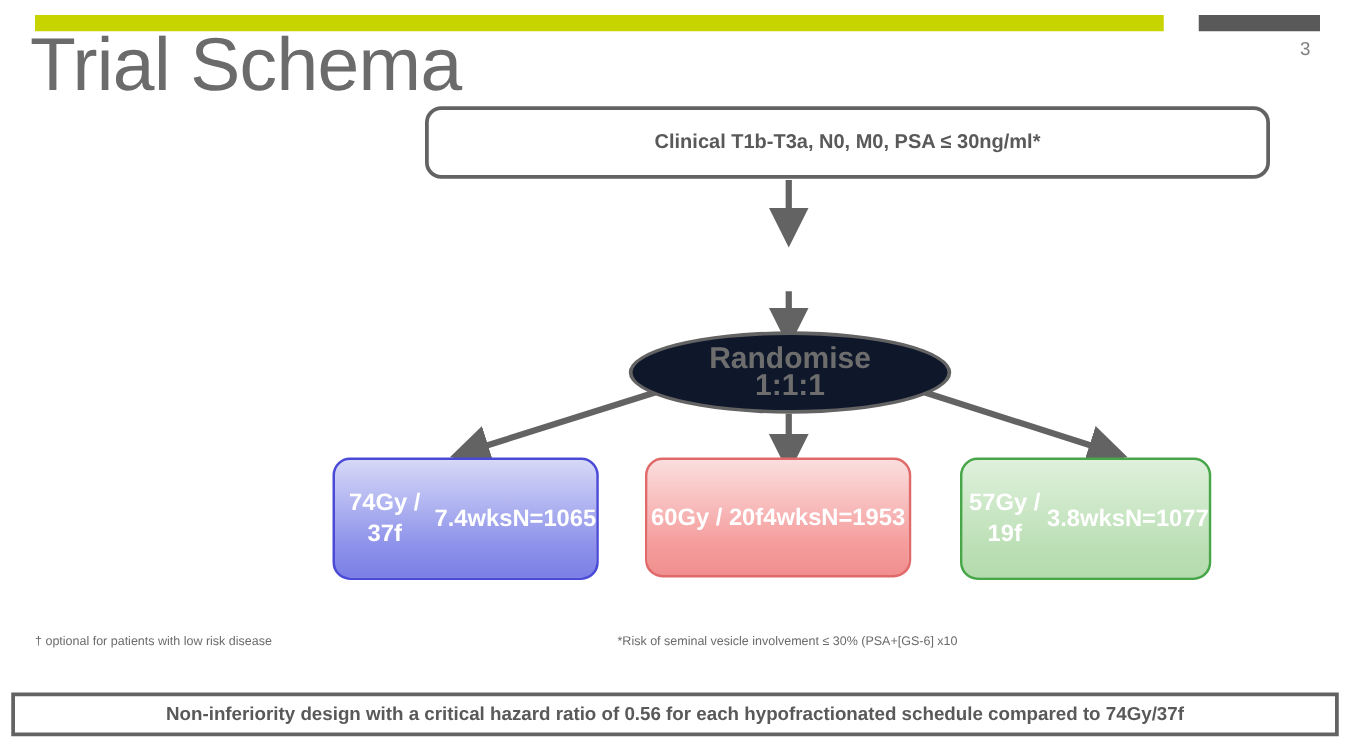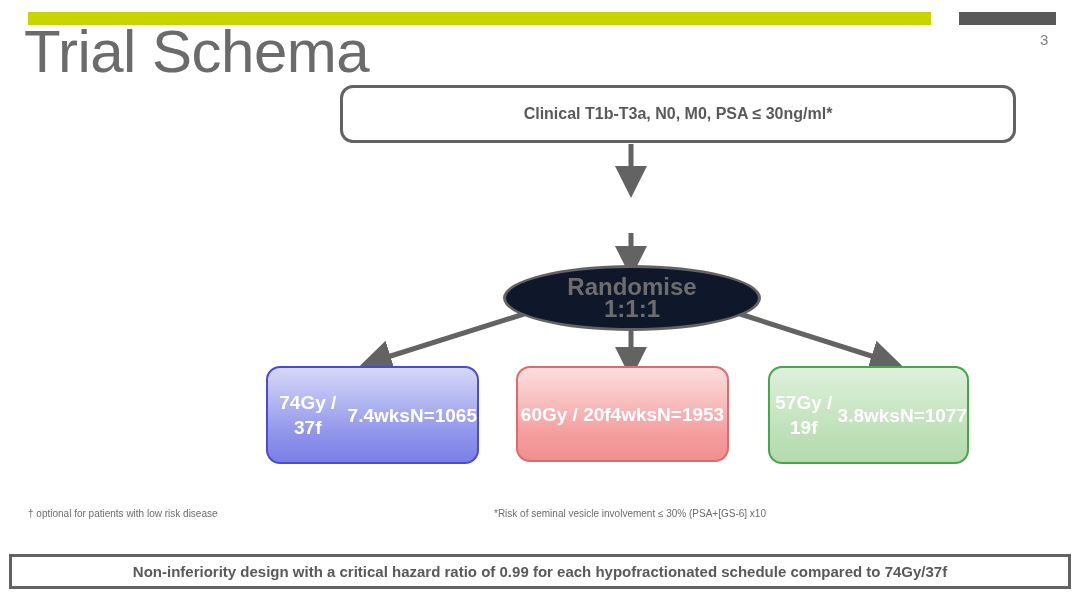--- a/index.html
+++ b/index.html
@@ -247,15 +247,15 @@
 
   <div class="arm-box" id="arm-57gy">
     <span>57Gy / 19f</span>
     <span>3.8wks</span>
     <span>N=1077</span>
   </div>
 
   <div class="footnote" id="footnote-dagger">† optional for patients with low risk disease</div>
   <div class="footnote" id="footnote-star">*Risk of seminal vesicle involvement ≤ 30% (PSA+[GS-6] x10</div>
 
-  <div id="banner-noninferiority">Non-inferiority design with a critical hazard ratio of 0.99 for each hypofractionated schedule  compared to 74Gy/37f</div>
+  <div id="banner-noninferiority">Non-inferiority design with a critical hazard ratio of 0.56 for each hypofractionated schedule  compared to 74Gy/37f</div>
 
 </div>
 
 </body></html>

